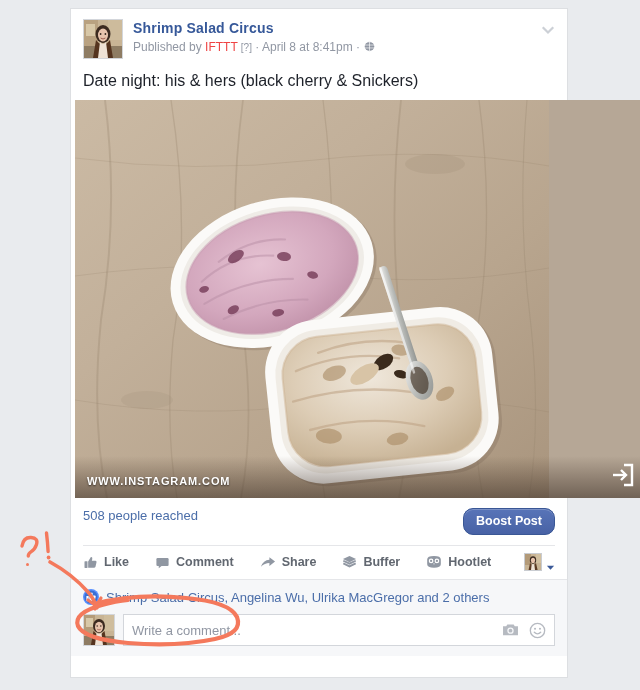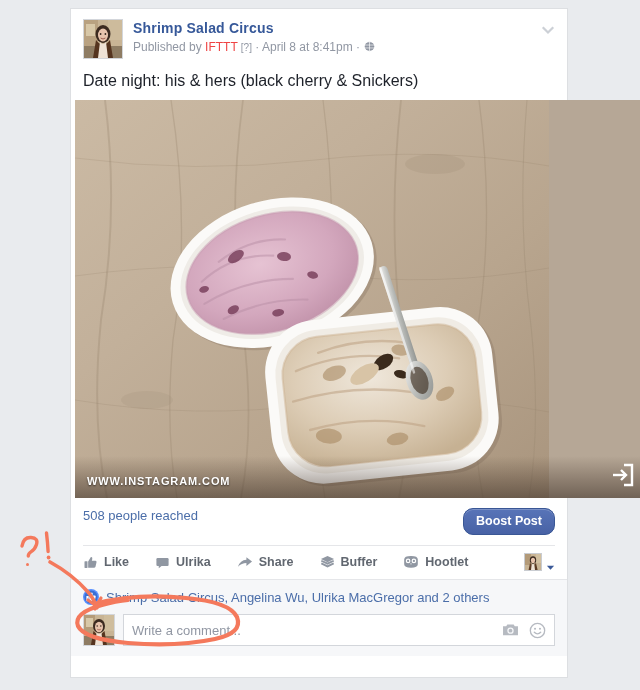--- a/index.html
+++ b/index.html
@@ -339,21 +339,21 @@
         <span class="lbl">Like</span>
       </div>
 
       <div class="action">
         <span class="ico">
           <svg width="15" height="15" viewBox="0 0 16 16">
             <rect x="1.5" y="3.2" width="13" height="8.6" rx="1.2" fill="#9097a2"></rect>
             <path d="M4 11.6 L4 14.2 L7 11.6 z" fill="#9097a2"></path>
           </svg>
         </span>
-        <span class="lbl">Ulrika</span>
+        <span class="lbl">Comment</span>
       </div>
 
       <div class="action">
         <span class="ico">
           <svg width="16" height="15" viewBox="0 0 17 16">
             <path d="M1 12.5 q2.4 -7 9 -7.4 V2.4 L16 7 l-6 4.6 V8.6 q-5 .1 -9 3.9 z" fill="#9097a2"></path>
           </svg>
         </span>
         <span class="lbl">Share</span>
       </div>

